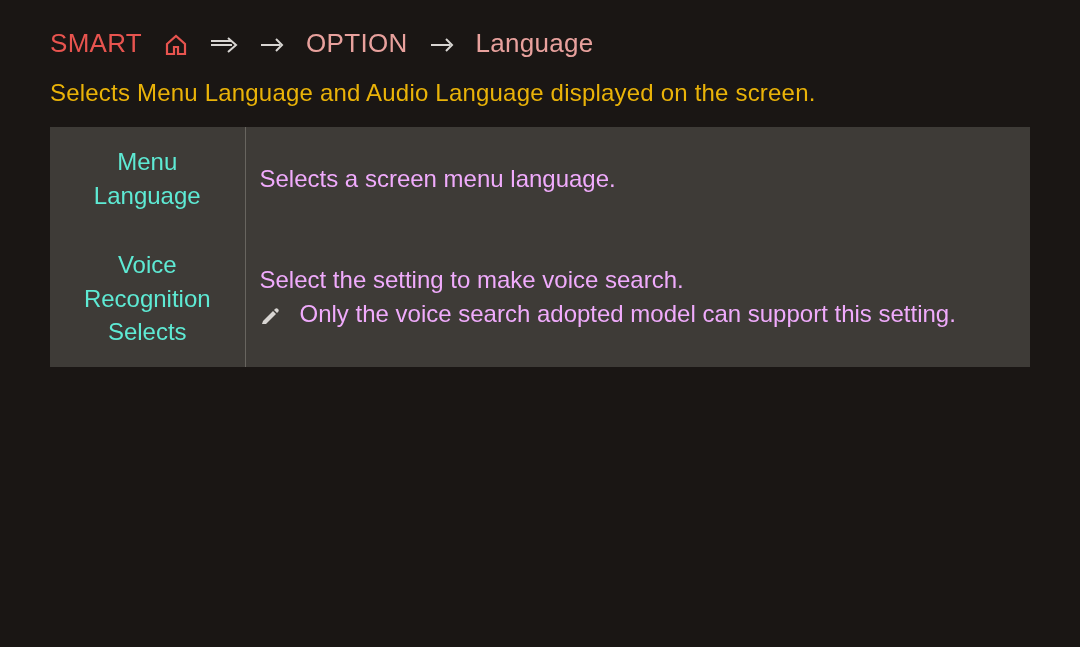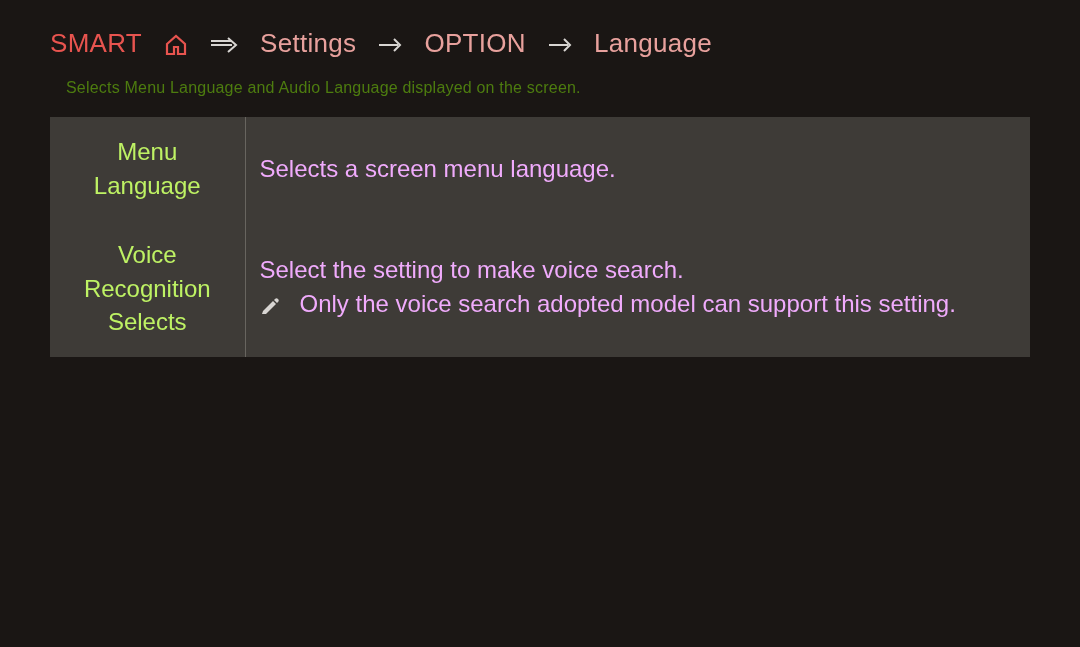--- a/index.html
+++ b/index.html
@@ -40,40 +40,39 @@
       width: 28px;
       height: 18px;
       vertical-align: middle;
     }
     .single-arrow svg {
       width: 24px;
       height: 16px;
       vertical-align: middle;
     }
     .description {
-      font-size: 16px;
-      color: #4d7c0f;
+      font-size: 24px;
+      color: #eab308;
       margin-bottom: 20px;
       letter-spacing: 0.2px;
-      margin-left: 16px;
     }
     .settings-table {
       width: 100%;
       border-collapse: collapse;
     }
     .settings-table td {
       vertical-align: middle;
       padding: 18px 14px;
       font-size: 24px;
       line-height: 1.4;
     }
     .label-cell {
       width: 195px;
       text-align: center;
-      color: #bef264;
+      color: #5eead4;
       border-right: 1px solid #68655f;
     }
     .desc-cell {
       color: #f0abfc;
     }
     .row-dark {
       background-color: #3e3b37;
     }
     .row-light {
       background-color: #58544e;
@@ -108,21 +107,20 @@
   <span class="double-arrow">
     <svg viewBox="0 0 28 18">
       <line x1="1" y1="9" x2="22" y2="9" stroke="#d8d5d2" stroke-width="2"></line>
       <line x1="1" y1="5" x2="22" y2="5" stroke="#d8d5d2" stroke-width="2"></line>
       <line x1="1" y1="13" x2="22" y2="13" stroke="#d8d5d2" stroke-width="2" opacity="0"></line>
       <path d="M18 2 L26 9 L18 16" fill="none" stroke="#d8d5d2" stroke-width="2"></path>
       <line x1="1" y1="9" x2="20" y2="9" stroke="#d8d5d2" stroke-width="2"></line>
       <line x1="3" y1="5" x2="3" y2="5" stroke="#d8d5d2" stroke-width="0"></line>
     </svg>
   </span>
-  <span class="bc-step">Settings</span>
   <span class="single-arrow">
     <svg viewBox="0 0 24 16">
       <line x1="1" y1="8" x2="20" y2="8" stroke="#d8d5d2" stroke-width="2"></line>
       <path d="M16 2 L22 8 L16 14" fill="none" stroke="#d8d5d2" stroke-width="2"></path>
     </svg>
   </span>
   <span class="bc-step">OPTION</span>
   <span class="single-arrow">
     <svg viewBox="0 0 24 16">
       <line x1="1" y1="8" x2="20" y2="8" stroke="#d8d5d2" stroke-width="2"></line>

